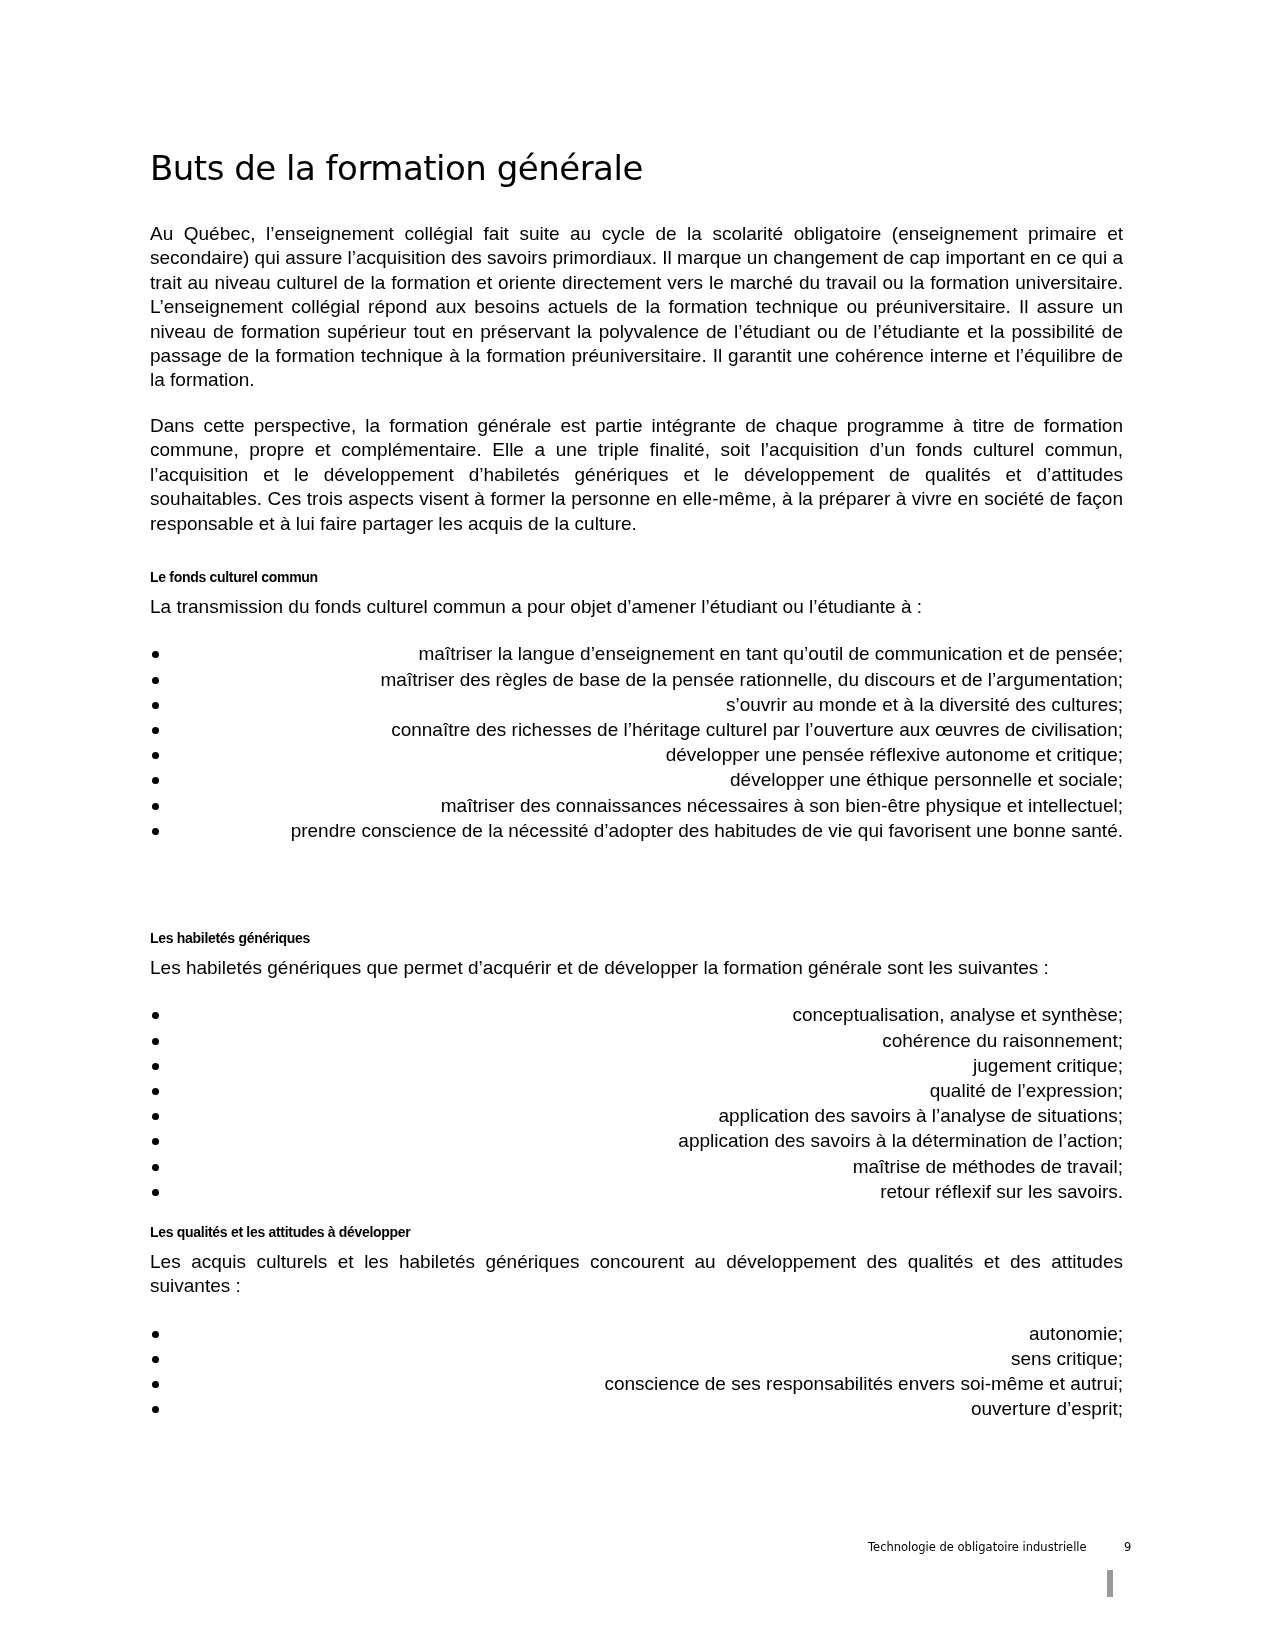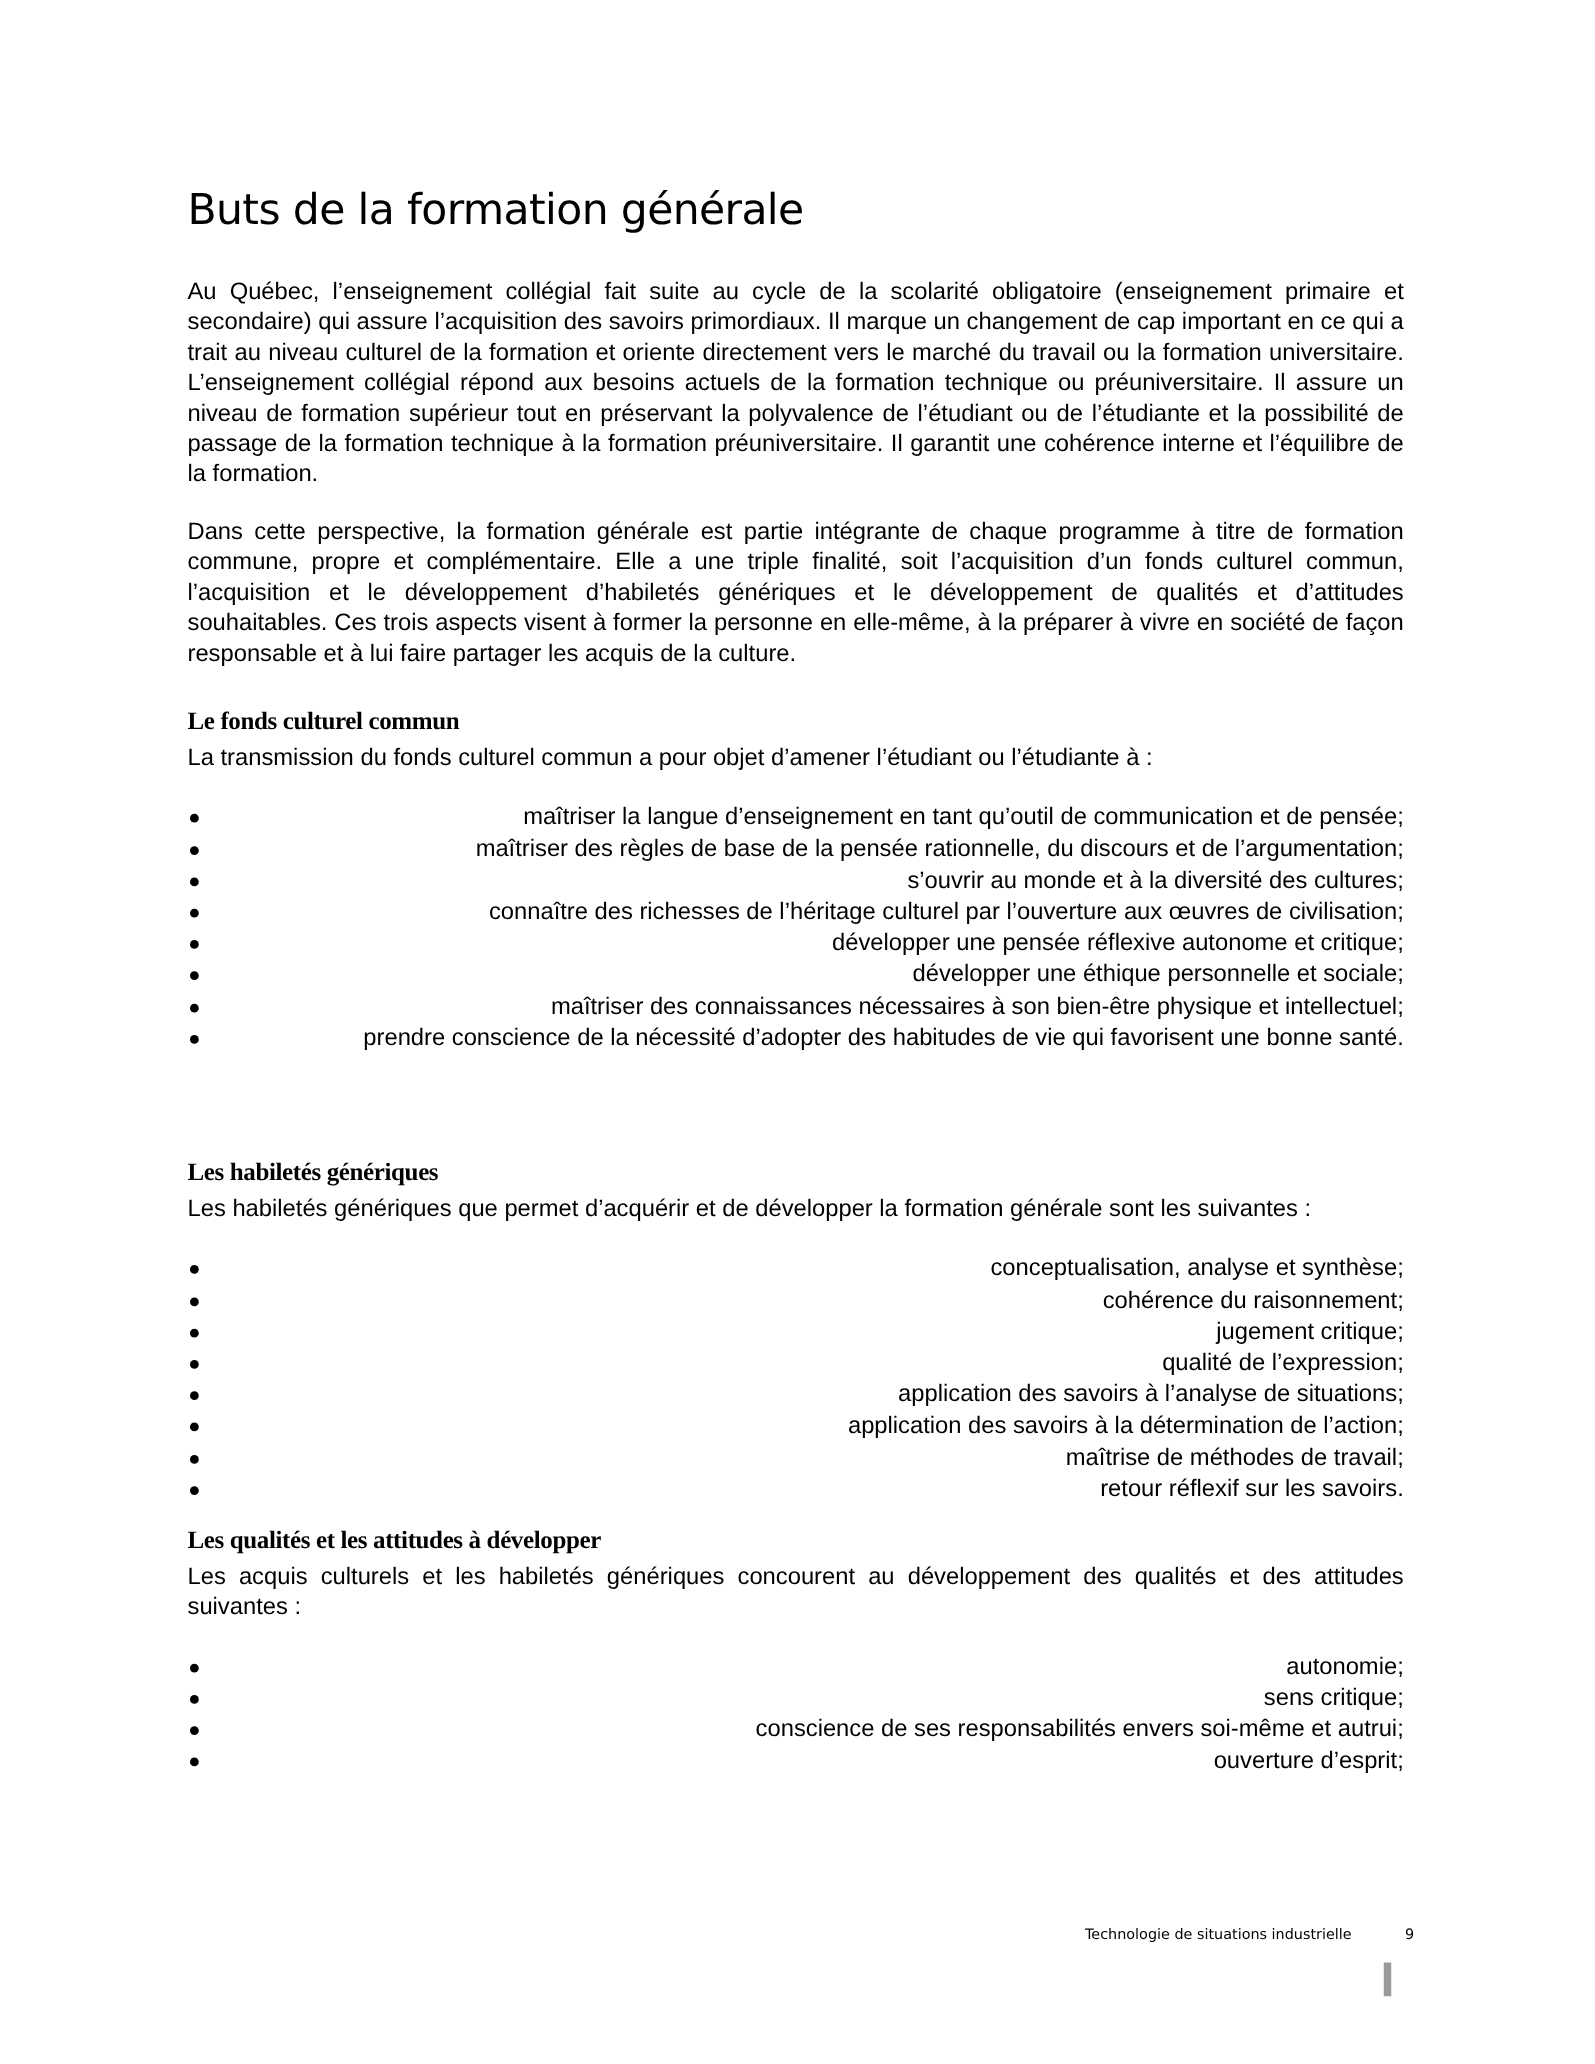--- a/index.html
+++ b/index.html
@@ -10,22 +10,22 @@
     font-family: "DejaVu Sans", sans-serif; font-weight: normal;
     font-size: 34px; letter-spacing: -0.5px; margin: 0; line-height: 44px;
   }
   .body-text {
     font-family: "Liberation Sans", sans-serif; font-size: 19px;
     line-height: 24.4px; text-align: justify; margin: 0;
   }
   .p1 { position: absolute; top: 222px; left: 0; width: 973px; }
   .p2 { position: absolute; top: 414px; left: 0; width: 973px; }
   .h2 {
-    font-family: Liberation Serif, serif; font-weight: bold;
-    font-size: 20px; letter-spacing: -0.3px; margin: 0; line-height: 24px;
+    font-family: Liberation Sans, sans-serif; font-weight: bold;
+    font-size: 14px; letter-spacing: -0.3px; margin: 0; line-height: 24px;
   }
   .sec { position: absolute; left: 0; width: 973px; }
   .sec .intro { margin-top: 6px; }
   ul.bullets { list-style: none; margin: 22px 0 0 0; padding: 0; text-align: right; }
   ul.bullets li {
     position: relative; padding-left: 22px;
     font-family: "Liberation Sans", sans-serif; font-size: 19px; line-height: 25.2px;
   }
   ul.bullets li::before {
     content: ""; position: absolute; left: 2px; top: 10px;
@@ -83,16 +83,16 @@
     <ul class="bullets">
       <li>autonomie;</li>
       <li>sens critique;</li>
       <li>conscience de ses responsabilités envers soi-même et autrui;</li>
       <li>ouverture d’esprit;</li>
     </ul>
   </div>
 </div>
 
 <div class="footer">
-  <span>Technologie de situations industrielle</span>
+  <span>Technologie de obligatoire industrielle</span>
   <span class="num">9</span>
 </div>
 <div class="footer-bar"></div>
 
 </body></html>

